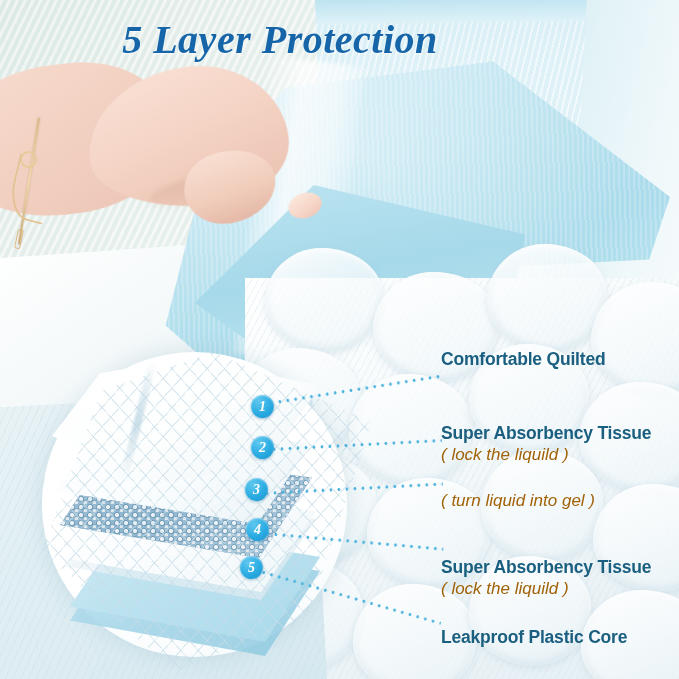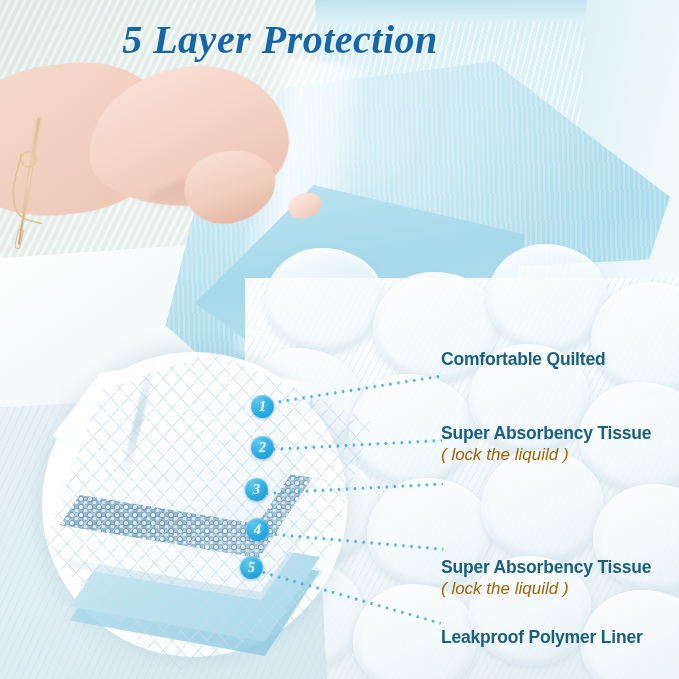--- a/index.html
+++ b/index.html
@@ -416,28 +416,29 @@
     <div class="lbl p1">
       <div class="main">Comfortable Quilted</div>
     </div>
 
     <div class="lbl p2">
       <div class="main">Super Absorbency Tissue</div>
       <div class="sub">( lock the liquild )</div>
     </div>
 
     <div class="lbl p3">
+      <div class="sub">( turn liquid into gel )</div>
     </div>
 
     <div class="lbl p4">
       <div class="main">Super Absorbency Tissue</div>
       <div class="sub">( lock the liquild )</div>
     </div>
 
     <div class="lbl p5">
-      <div class="main">Leakproof Polymer Liner</div>
+      <div class="main">Leakproof Plastic Core</div>
     </div>
 
   </div>
 
   <div class="title">5 Layer Protection</div>
 
 </div>
 
 </body></html>

